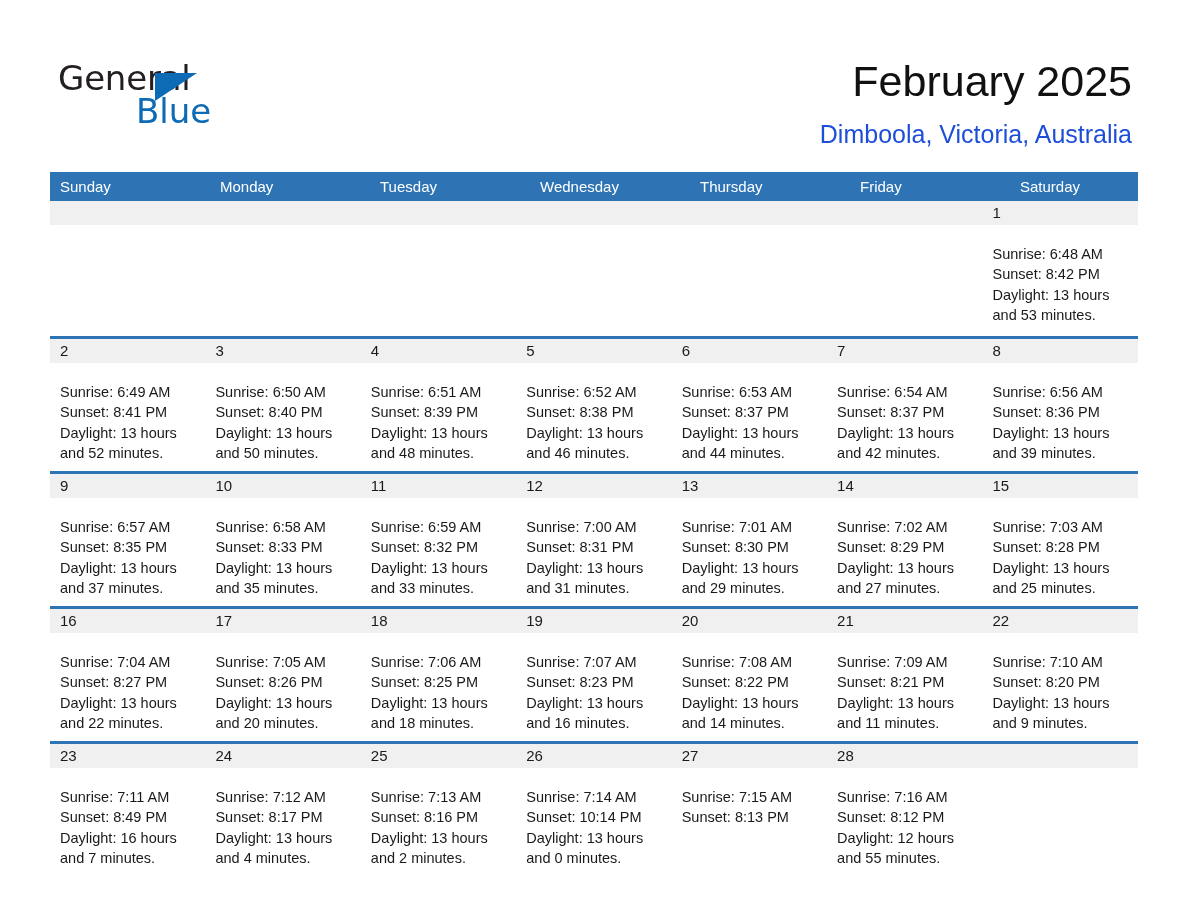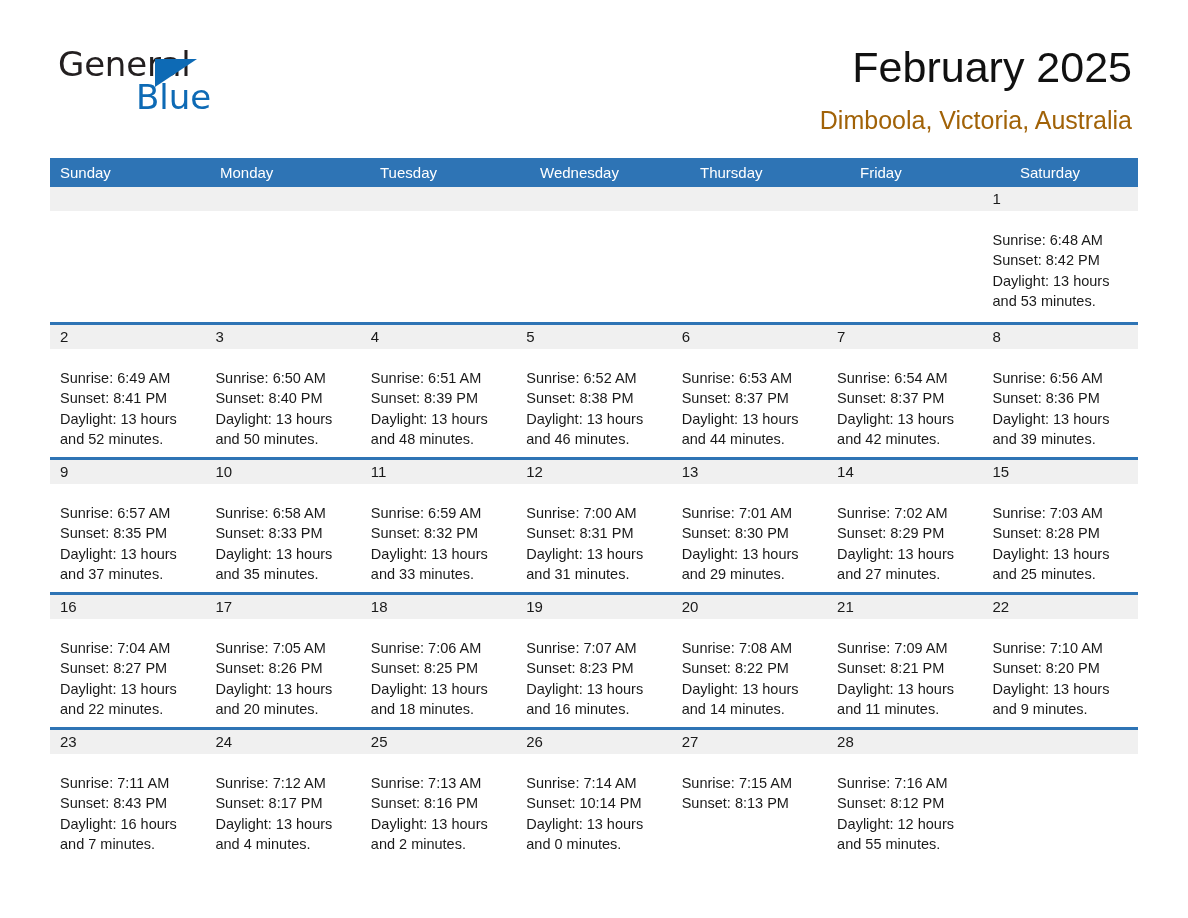--- a/index.html
+++ b/index.html
@@ -15,21 +15,21 @@
     width: 1188px;
     height: 918px;
     background: #ffffff;
     padding: 0;
   }
 
   
   .topbar {
     position: relative;
     height: 112px;
-    margin: 0 50px;
+    margin: 14px 50px;
   }
   .logo {
     position: absolute;
     left: 8px;
     top: 45px;
     width: 260px;
     height: 72px;
   }
   .logo-line1 {
     position: relative;
@@ -71,21 +71,21 @@
     font-weight: 400;
     text-align: center;
     white-space: nowrap;
   }
   .subtitle {
     position: absolute;
     right: 6px;
     top: 105px;
     font-size: 25px;
     line-height: 30px;
-    color: #a16207;
+    color: #1d4ed8;
     font-weight: 400;
     text-align: right;
     white-space: nowrap;
   }
 
   
   .calendar {
     position: absolute;
     left: 50px;
     top: 158px;
@@ -365,21 +365,21 @@
               <div>Sunset: 8:20 PM</div>
               <div class="wrap">Daylight: 13 hours and 9 minutes.</div>
             </div>
           </div>
         </div>
         <div class="week">
           <div class="cell">
             <div class="daynum">23</div>
             <div class="info">
               <div>Sunrise: 7:11 AM</div>
-              <div>Sunset: 8:43 PM</div>
+              <div>Sunset: 8:49 PM</div>
               <div class="wrap">Daylight: 16 hours and 7 minutes.</div>
             </div>
           </div>
           <div class="cell">
             <div class="daynum">24</div>
             <div class="info">
               <div>Sunrise: 7:12 AM</div>
               <div>Sunset: 8:17 PM</div>
               <div class="wrap">Daylight: 13 hours and 4 minutes.</div>
             </div>

